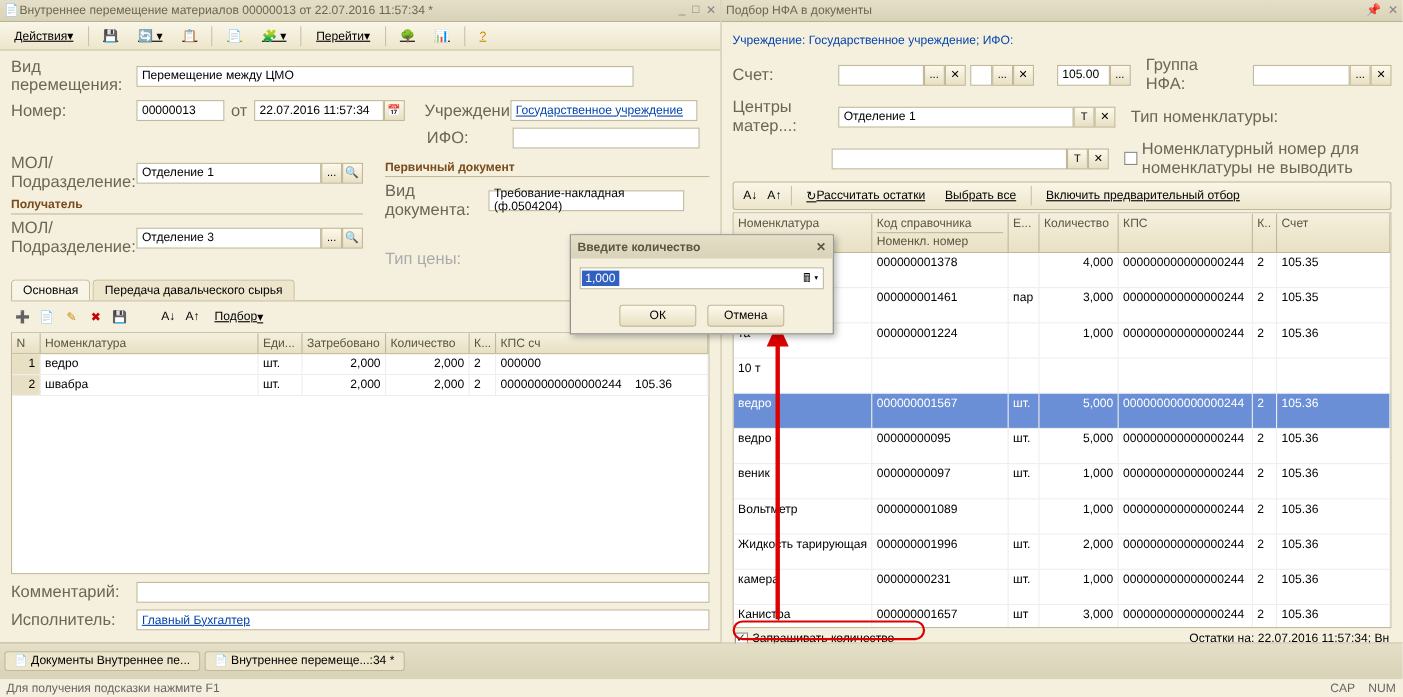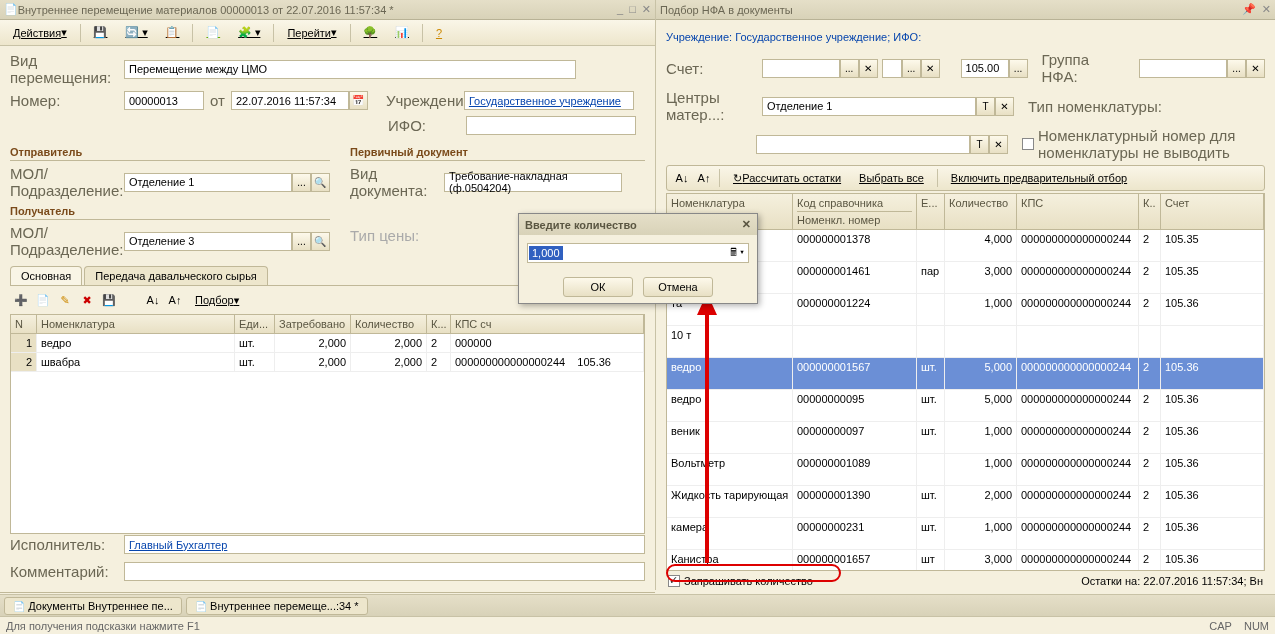--- a/index.html
+++ b/index.html
@@ -27,21 +27,21 @@
 .grid{border:1px solid #c0b898;background:#fff;}
 .grid-head{display:flex;background:linear-gradient(#f5f0de,#e8e0c4);border-bottom:1px solid #c0b898;}
 .grid-head .cell{padding:3px 4px;border-right:1px solid #c0b898;color:#5a5642;}
 .grid-row{display:flex;border-bottom:1px solid #eee;}
 .grid-row .cell{padding:3px 4px;border-right:1px solid #eee;overflow:hidden;white-space:nowrap;}
 .grid-row.selected{background:#6b8fd6;color:#fff;}
 .bottom-bar{position:absolute;bottom:0;left:0;right:0;}
 .footer-btns{display:flex;justify-content:flex-end;align-items:center;padding:4px 8px;border-top:1px solid #c0b898;gap:4px;}
 .btn{background:linear-gradient(#fdf9eb,#e8e0c4);border:1px solid #c0b898;padding:3px 10px;border-radius:3px;cursor:pointer;}
 .btn.primary{font-weight:bold;}
-.taskbar{background:linear-gradient(#e5dfc8,#d8d2b8);height:22px;display:flex;align-items:center;padding:0 4px;border-top:1px solid #c8c2a6;}
+.taskbar{background:linear-gradient(#e5dfc8,#d8d2b8);height:32px;display:flex;align-items:center;padding:0 4px;border-top:1px solid #c8c2a6;}
 .task-item{background:#ede6cc;border:1px solid #c0b898;padding:2px 8px;margin-right:4px;border-radius:3px;cursor:pointer;font-size:10px;}
 .status-bar{background:#f5f0de;height:18px;display:flex;align-items:center;padding:0 6px;border-top:1px solid #c8c2a6;font-size:10px;color:#666;}
 .modal{position:absolute;left:518px;top:213px;width:240px;background:#f5f0de;border:1px solid #888;box-shadow:2px 2px 6px rgba(0,0,0,.3);z-index:100;}
 .modal-title{background:linear-gradient(#e5dfc8,#d8d2b8);padding:4px 6px;display:flex;align-items:center;font-weight:bold;color:#5a5642;}
 .modal-close{margin-left:auto;cursor:pointer;font-weight:bold;}
 .modal-body{padding:8px;}
 .modal-input{width:100%;background:#fff;border:1px solid #c0b898;height:20px;display:flex;align-items:center;}
 .modal-input .val{background:#3060c0;color:#fff;padding:1px 3px;margin:1px;}
 .modal-btns{display:flex;justify-content:center;gap:10px;padding:6px;}
 .blue-link{color:#0645ad;}
@@ -102,21 +102,20 @@
           <span>Государственное учреждение</span>
         </span>
     </div>
     <div class="form-row">
       <span style="width:378px"></span>
       <span class="form-label" style="width:72px">ИФО:</span>
       <span class="form-input" style="width:170px"></span>
     </div>
     <div style="display:flex;gap:20px">
       <div style="flex:1">
-        <div class="section-header">Отправитель</div>
         <div class="form-row">
           <span class="form-label" style="width:108px">МОЛ/Подразделение:</span>
           <span class="form-input" style="width:168px">
               <span>Отделение 1</span>
             </span>
           <span class="btn-sel">...</span>
           <span class="btn-sel">🔍</span>
         </div>
         <div class="section-header">Получатель</div>
         <div class="form-row">
@@ -181,29 +180,29 @@
             <div class="cell" style="width:26px;text-align:right;background:#e8e0c4">2</div>
             <div class="cell" style="width:198px">швабра</div>
             <div class="cell" style="width:40px">шт.</div>
             <div class="cell" style="width:76px;text-align:right">2,000</div>
             <div class="cell" style="width:76px;text-align:right">2,000</div>
             <div class="cell" style="width:24px">2</div>
             <div class="cell" style="flex:1">000000000000000244&nbsp;&nbsp;&nbsp;&nbsp;105.36</div>
           </div>
         </div>
     </div>
+    <div class="form-row" style="margin-top:6px">
+      <span class="form-label" style="width:108px">Комментарий:</span>
+      <span class="form-input" style="flex:1"></span>
+    </div>
     <div class="form-row">
       <span class="form-label" style="width:108px">Исполнитель:</span>
       <span class="form-input link" style="flex:1">
           <span>Главный Бухгалтер</span>
         </span>
-    </div>
-    <div class="form-row" style="margin-top:6px">
-      <span class="form-label" style="width:108px">Комментарий:</span>
-      <span class="form-input" style="flex:1"></span>
     </div>
   </div>
   <div class="footer-btns">
     <span class="btn">Требование-накладная (ф.0504204)</span>
     <span class="btn"><span>Печать</span> ▾</span>
     <span class="btn primary">ОК</span>
     <span class="btn">💾</span>
   </div>
 </div>
 
@@ -343,21 +342,21 @@
             <div class="cell" style="width:126px">Вольтметр</div>
             <div class="cell" style="width:124px">000000001089</div>
             <div class="cell" style="width:28px"></div>
             <div class="cell" style="width:72px;text-align:right">1,000</div>
             <div class="cell" style="width:122px">000000000000000244</div>
             <div class="cell" style="width:22px">2</div>
             <div class="cell" style="flex:1">105.36</div>
           </div>
           <div class="grid-row" style="height: 32px;">
             <div class="cell" style="width:126px">Жидкость тарирующая</div>
-            <div class="cell" style="width:124px">000000001390</div>
+            <div class="cell" style="width:124px">000000001996</div>
             <div class="cell" style="width:28px">шт.</div>
             <div class="cell" style="width:72px;text-align:right">2,000</div>
             <div class="cell" style="width:122px">000000000000000244</div>
             <div class="cell" style="width:22px">2</div>
             <div class="cell" style="flex:1">105.36</div>
           </div>
           <div class="grid-row" style="height: 32px;">
             <div class="cell" style="width:126px">камера</div>
             <div class="cell" style="width:124px">00000000231</div>
             <div class="cell" style="width:28px">шт.</div>

